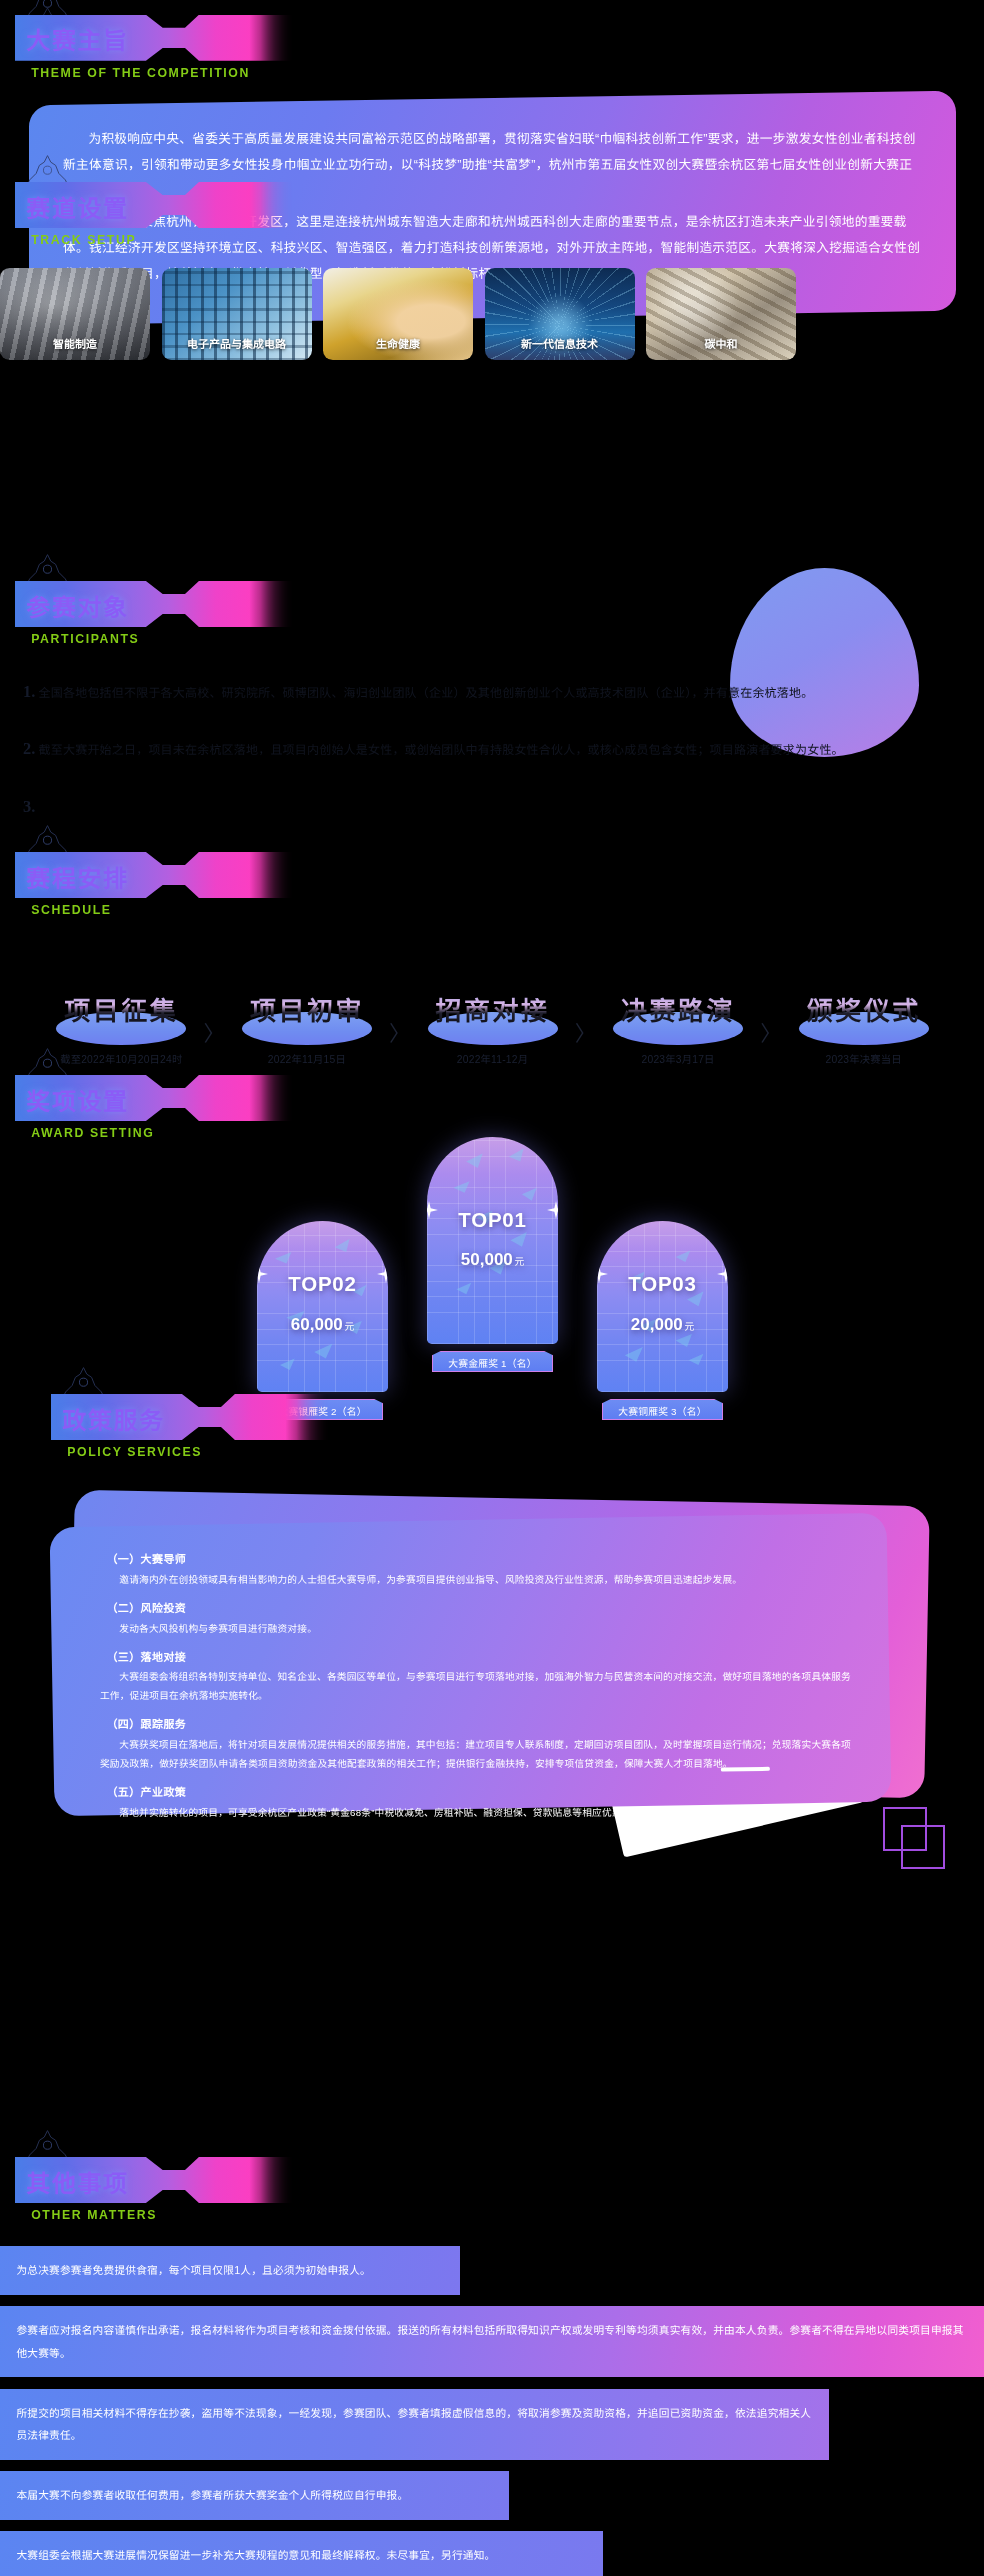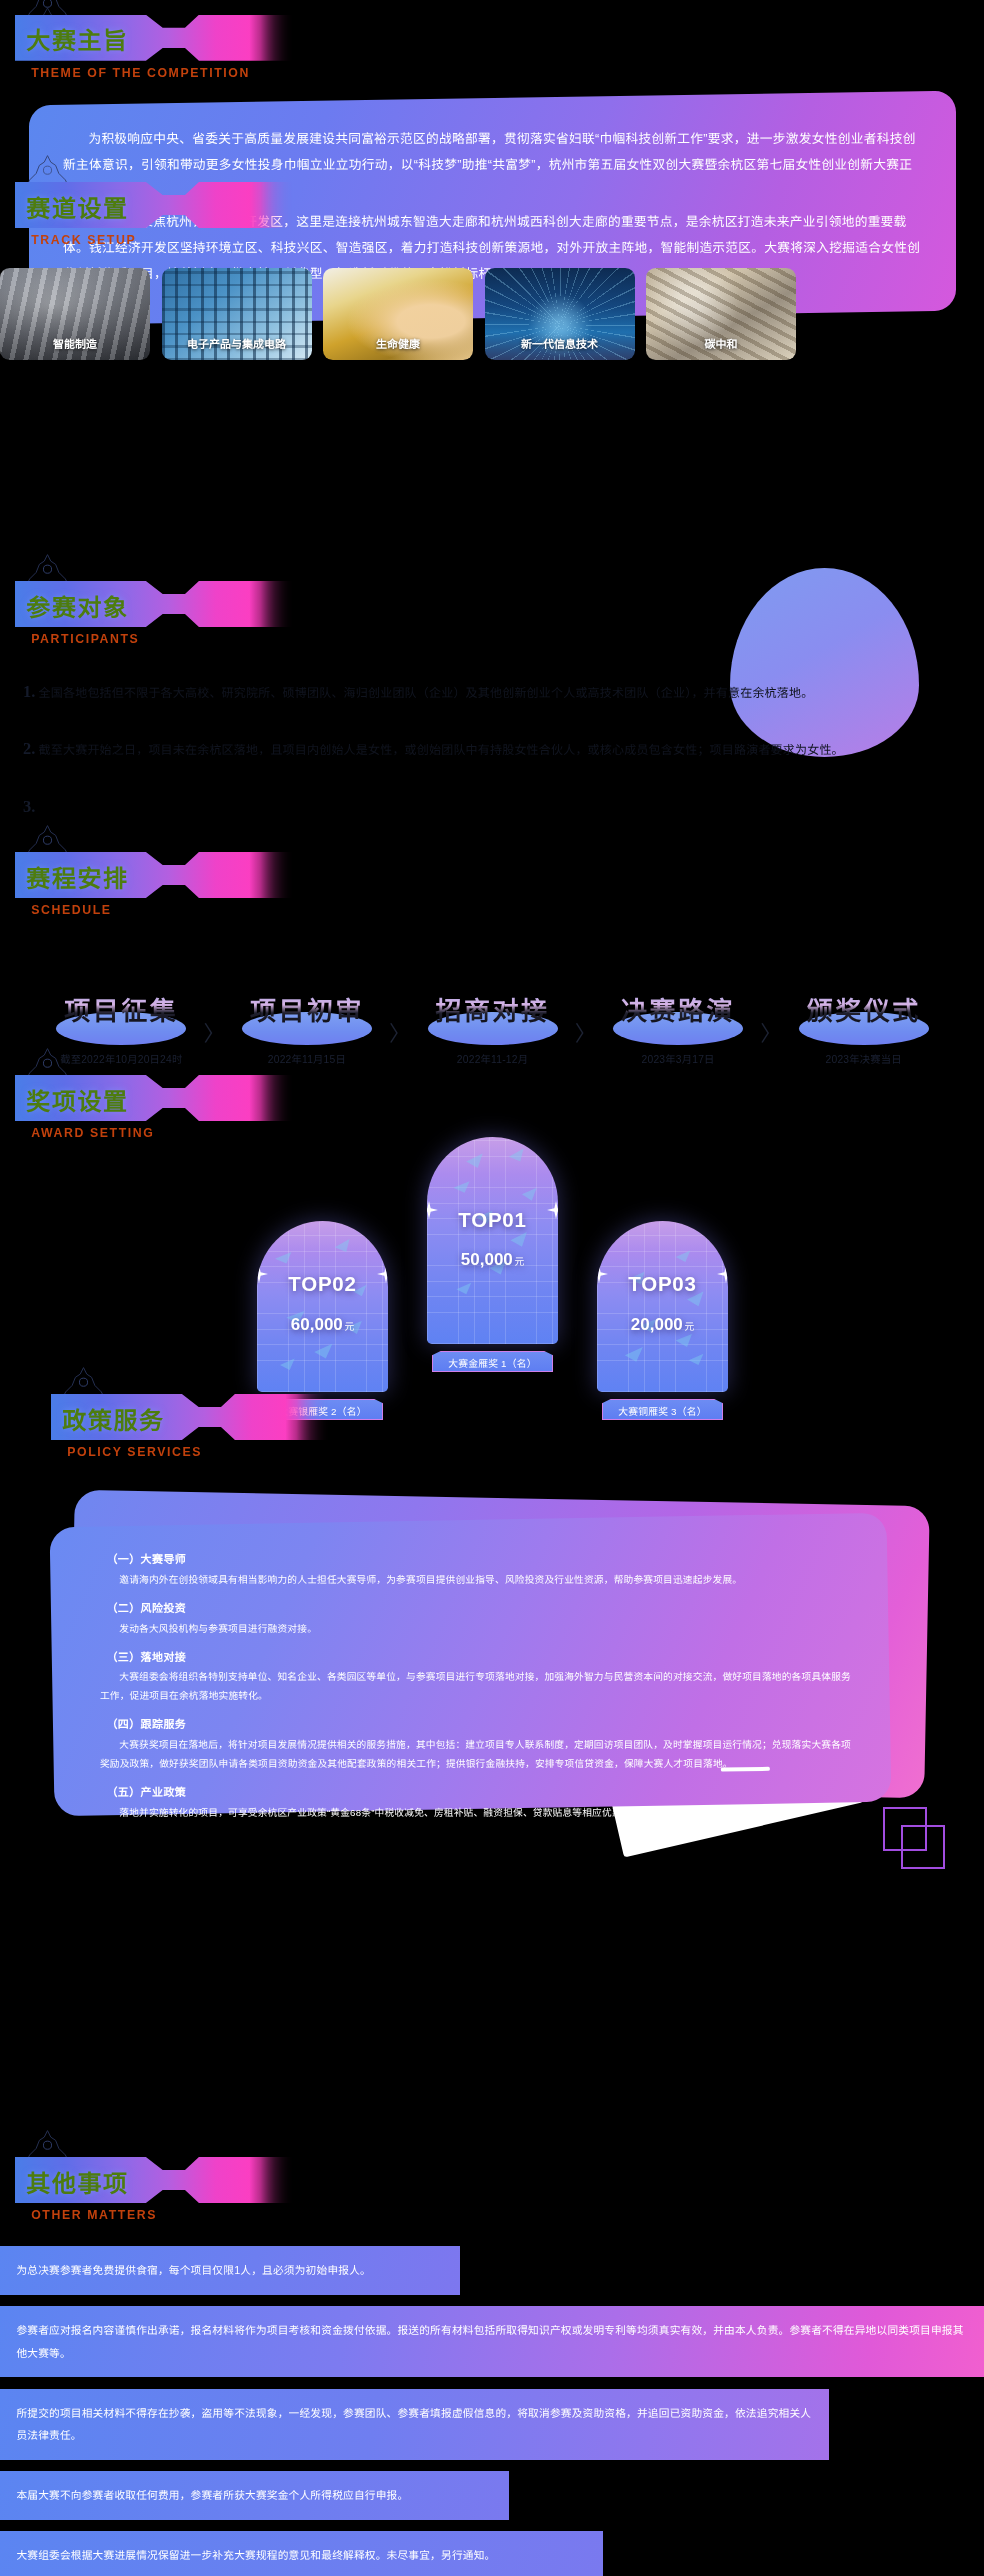--- a/index.html
+++ b/index.html
@@ -21,27 +21,27 @@
   .sec-badge .bar {
     position: absolute; left: 0; top: 0; width: 279px; height: 46px;
     background: linear-gradient(90deg,#4a7de8 0%,#5f6ee8 18%,#8b6ae8 38%,#b45fe0 55%,#ef42c9 72%,#ff3dc0 88%, rgba(255,61,192,0) 100%);
     -webkit-mask-image: linear-gradient(90deg,#000 0%,#000 84%,rgba(0,0,0,.35) 93%,rgba(0,0,0,0) 100%);
     mask-image: linear-gradient(90deg,#000 0%,#000 84%,rgba(0,0,0,.35) 93%,rgba(0,0,0,0) 100%);
     clip-path: polygon(0 0, 47% 0, 53% 28%, 61% 28%, 66% 0, 100% 0, 100% 100%, 66% 100%, 61% 72%, 53% 72%, 47% 100%, 0 100%);
   }
   .sec-badge .cn {
     position: absolute; left: 11.5px; top: 6.6px;
     font-size: 24px; font-weight: 700; letter-spacing: 1.6px;
-    color: #4d7c0f; text-shadow: 0 0 6.6px rgba(120,160,255,.55);
+    color: #8b5cf6; text-shadow: 0 0 6.6px rgba(120,160,255,.55);
     z-index: 2;
   }
   .sec-en {
     margin: 4.9px 0 0 16.4px;
     font-size: 12.3px; letter-spacing: 1.6px; font-weight: 700;
-    color: #c2410c;
+    color: #84cc16;
   }
   .deco-lamp {
     position: absolute; left: 8.2px; top: -28px; width: 49px; height: 34px; opacity: .85;
   }
 
   
   .theme-card {
     position: relative;
     margin: 18px auto 0;
     width: 927px;

